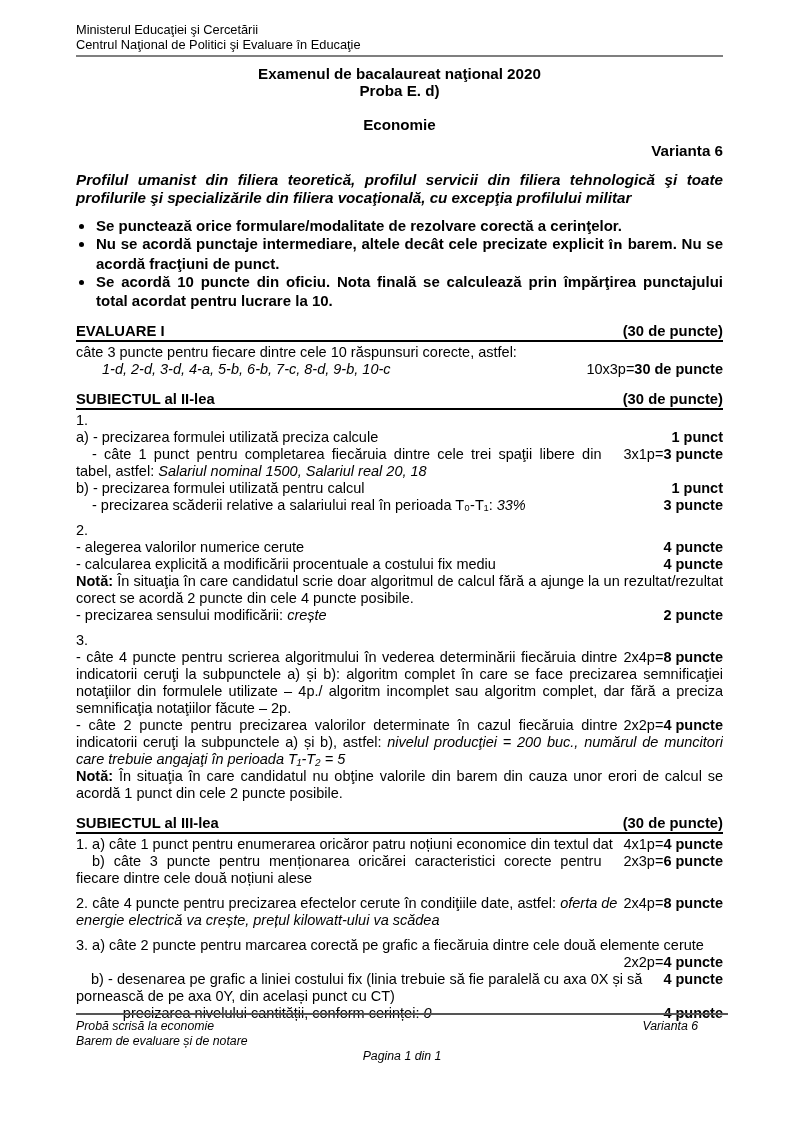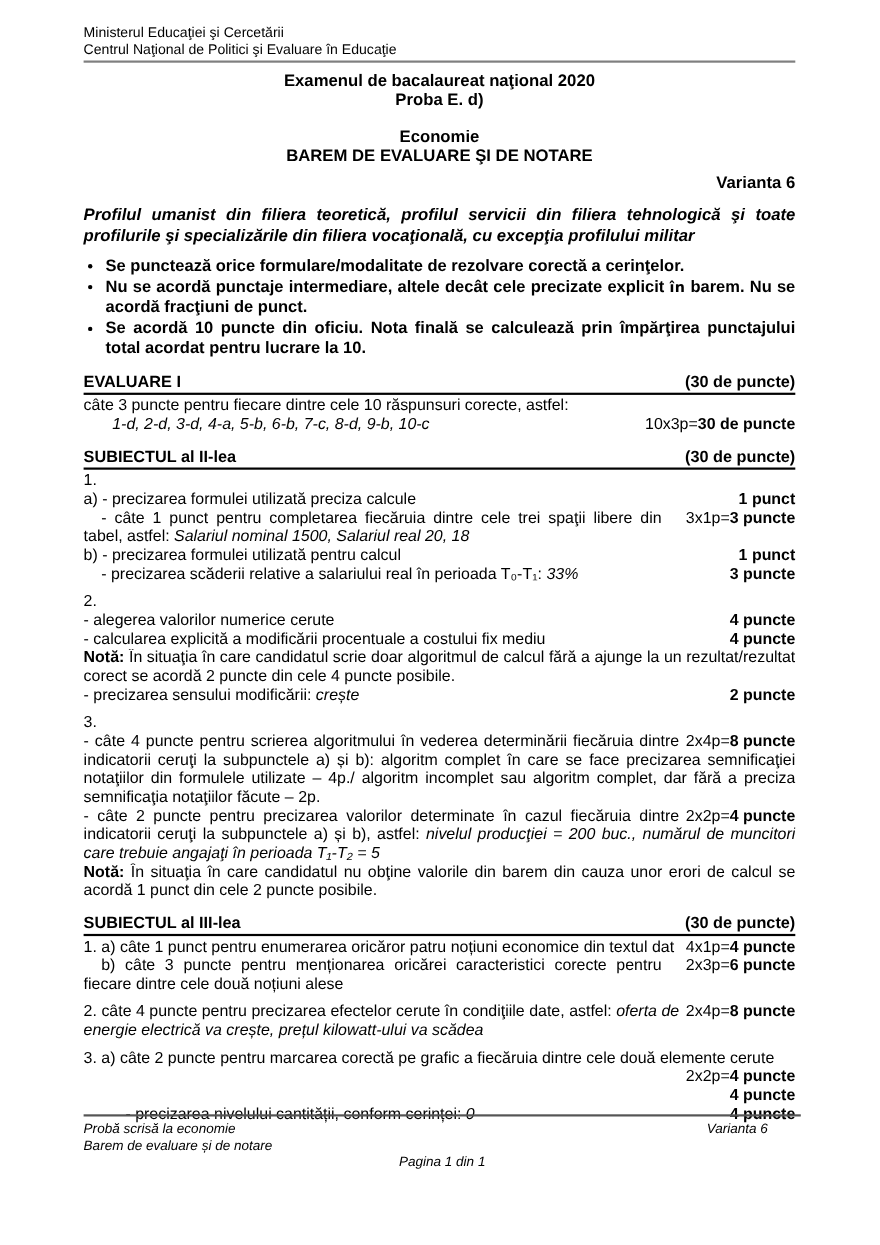--- a/index.html
+++ b/index.html
@@ -54,21 +54,20 @@
   </div>
   <div class="hr-header"></div>
 
   <div class="tblock mt8">
     <div>Examenul de bacalaureat naţional 2020</div>
     <div>Proba E. d)</div>
   </div>
 
   <div class="tblock mt18">
     <div>Economie</div>
-    <div>BAREM DE EVALUARE ŞI DE NOTARE</div>
   </div>
 
   <div class="variant-line">Varianta 6</div>
 
   <p class="profile">Profilul umanist din filiera teoretică, profilul servicii din filiera tehnologică şi toate profilurile şi specializările din filiera vocaţională, cu excepţia profilului militar</p>
 
   <ul class="rules">
     <li><span>Se punctează orice formulare/modalitate de rezolvare corectă a cerinţelor.</span></li>
     <li><span>Nu se acordă punctaje intermediare, altele decât cele precizate explicit </span><span class="alt">în</span><span> barem. Nu se acordă fracţiuni de punct.</span></li>
     <li><span>Se acordă 10 puncte din oficiu. Nota finală se calculează prin împărţirea punctajului total acordat pentru lucrare la 10.</span></li>
@@ -155,20 +154,21 @@
     <span class="fr"><span class="calcpre">2x4p=</span><b>8 puncte</b></span>
     <span>2. câte 4 puncte pentru precizarea efectelor cerute în condiţiile date, astfel: </span><i>oferta de energie electrică va crește, prețul kilowatt-ului va scădea</i>
   </div>
 
   <div class="pflt g8">3. a) câte 2 puncte pentru marcarea corectă pe grafic a fiecăruia dintre cele două elemente cerute</div>
   <div class="ptsline">
     <span class="calcpre">2x2p=</span><b>4 puncte</b>
   </div>
   <div class="pflt ti15">
     <span class="fr"><b>4 puncte</b></span>
+    <span>b) - desenarea pe grafic a liniei costului fix (linia trebuie să fie paralelă cu axa 0X și să pornească de pe axa 0Y, din același punct cu CT)</span>
   </div>
   <div class="fx">
     <span class="left ind38"><span>- precizarea nivelului cantității, conform cerinței: </span><i>0</i></span>
     <span class="rpts"><b>4 puncte</b></span>
   </div>
 
 </div>
 
 <div class="footer">
   <div class="footer-row1">

